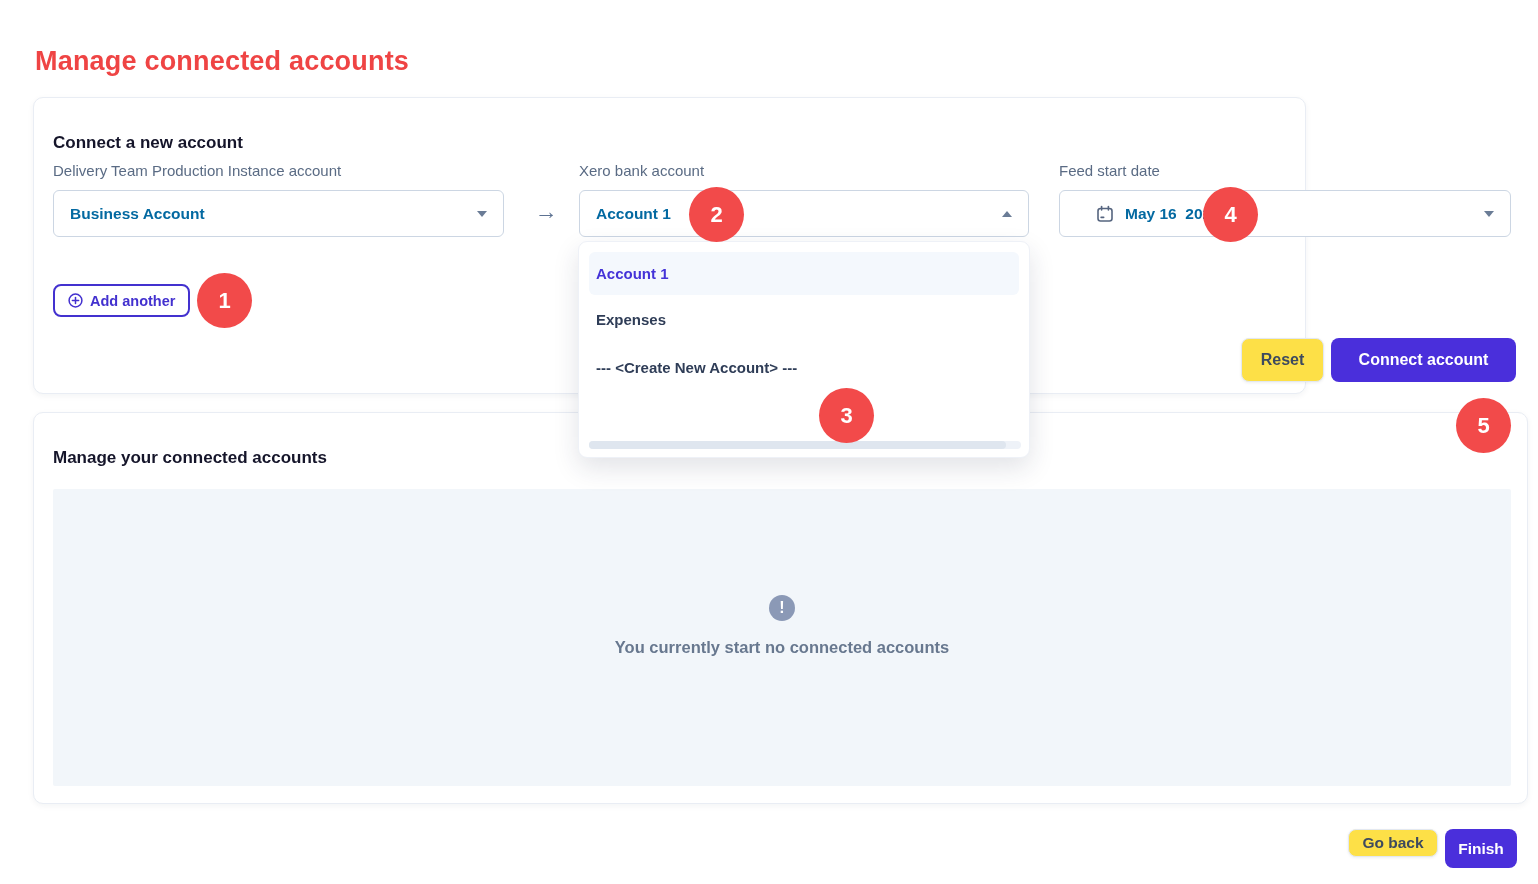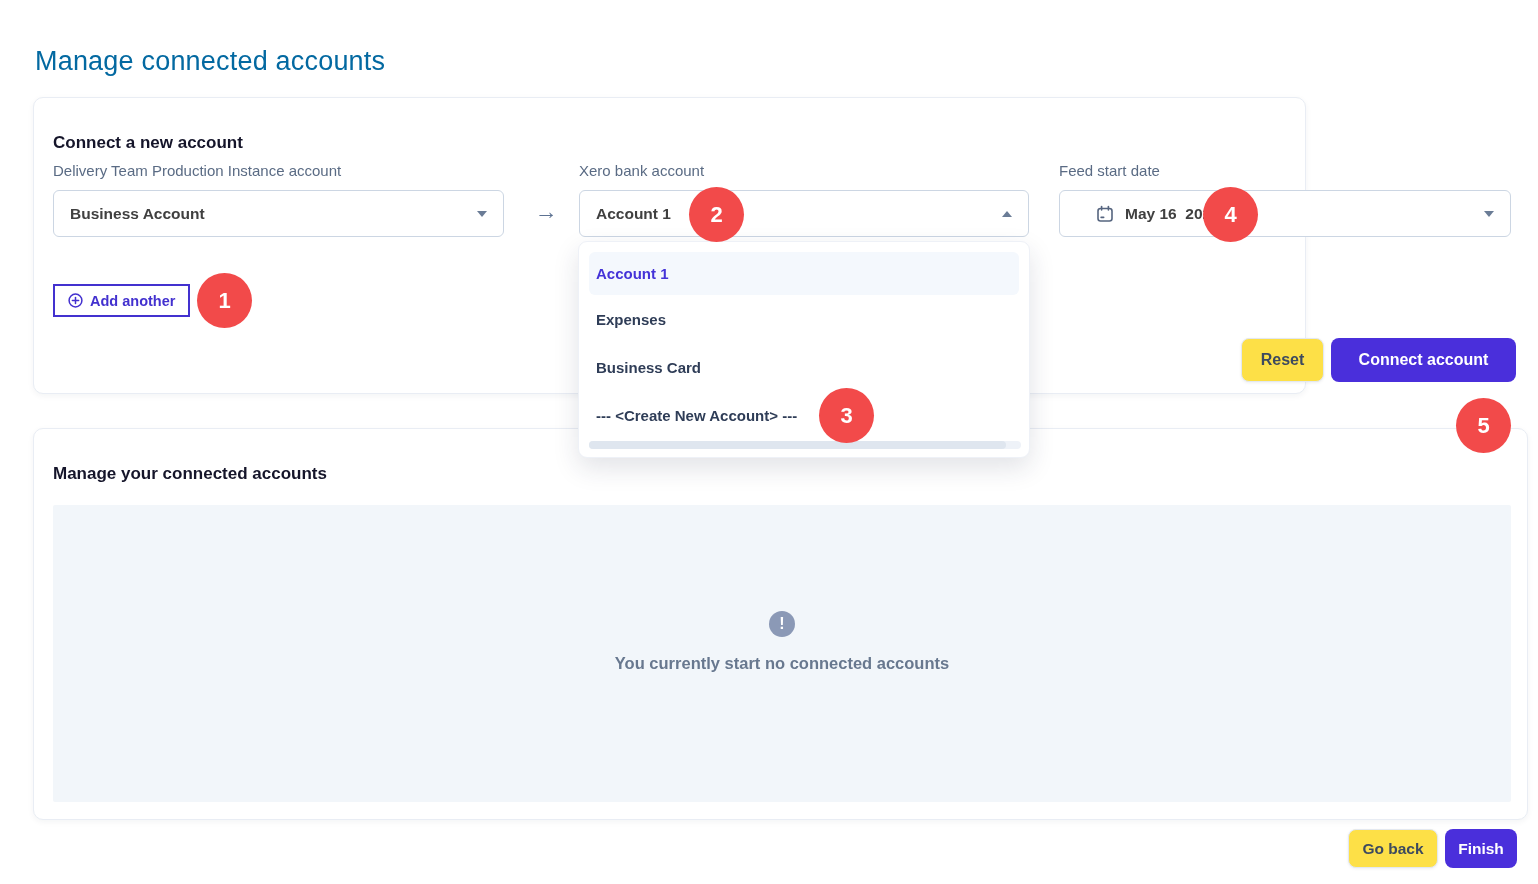--- a/index.html
+++ b/index.html
@@ -14,35 +14,35 @@
     height: 884px;
     background: #ffffff;
     overflow: hidden;
   }
 
   
   .page-title {
     position: absolute;
     left: 35px; top: 28px;
     font-size: 27px;
-    font-weight: 400;
+    font-weight: 700;
     letter-spacing: 0.2px;
-    color: #0369a1;
+    color: #ef4444;
   }
 
   
   .card {
     position: absolute;
     background: #ffffff;
     border: 1px solid #e9edf4;
     border-radius: 10px;
     box-shadow: 0 2px 6px rgba(25, 35, 65, 0.05);
   }
   .card-connect { left: 33px; top: 97px; width: 1273px; height: 297px; }
-  .card-manage  { left: 33px; top: 428px; width: 1495px; height: 392px; }
+  .card-manage  { left: 33px; top: 412px; width: 1495px; height: 392px; }
 
   .card-heading {
     position: absolute;
     left: 19px; top: 21px;
     font-size: 17px;
     font-weight: 800;
     color: #15152a;
   }
 
   
@@ -62,21 +62,21 @@
     top: 92px;
     height: 47px;
     background: #fff;
     border: 1px solid #ccd6e3;
     border-radius: 6px;
     display: flex;
     align-items: center;
     padding: 0 16px;
     font-size: 15.5px;
     font-weight: 600;
-    color: #404040;
+    color: #0369a1;
     cursor: pointer;
   }
   .select-source { left: 19px;   width: 451px; }
   .select-xero   { left: 545px;  width: 450px; }
   .select-date   { left: 1025px; width: 452px; padding-left: 36px; }
 
   .caret-down, .caret-up {
     width: 0; height: 0;
     margin-left: auto;
     border-left: 5px solid transparent;
@@ -144,21 +144,21 @@
   .btn-add-another {
     position: absolute;
     left: 19px; top: 186px;
     height: 33px;
     display: inline-flex;
     align-items: center;
     gap: 7px;
     padding: 0 13px;
     background: #fff;
     border: 2px solid #4331cf;
-    border-radius: 0;
+    border-radius: 8px;
     color: #4331cf;
     font-family: inherit;
     font-size: 14.5px;
     font-weight: 800;
     cursor: pointer;
   }
   .btn-secondary {
     background: #fde047;
     border: 1px solid #e3e8f0;
     border-radius: 8px;
@@ -206,21 +206,21 @@
     position: absolute;
     left: 0; top: 149px;
     width: 100%;
     text-align: center;
     font-size: 16.5px;
     font-weight: 800;
     color: #68788f;
   }
 
   
-  .btn-goback { position: absolute; left: 1348px; top: 829px; width: 90px; height: 39px; font-size: 15.5px; }
+  .btn-goback { position: absolute; left: 1348px; top: 829px; width: 90px; height: 28px; font-size: 15.5px; }
   .btn-finish { position: absolute; left: 1445px; top: 829px; width: 72px; height: 39px; font-size: 15.5px; }
 
   
   .badge {
     position: absolute;
     width: 55px; height: 55px;
     border-radius: 50%;
     background: #f24a4a;
     color: #ffffff;
     font-size: 22px;
@@ -288,23 +288,20 @@
   </section>
 
   <div class="dropdown-panel" role="listbox">
     <div class="dd-option selected" role="option" aria-selected="true">
       <span>Account 1</span>
     </div>
     <div class="dd-option" role="option">
       <span>Expenses</span>
     </div>
     <div class="dd-option" role="option">
-      <span>Business Card</span>
-    </div>
-    <div class="dd-option" role="option">
       <span>--- &lt;Create New Account&gt; ---</span>
     </div>
     <div class="dd-scrollbar">
       <div class="dd-scroll-thumb"></div>
     </div>
   </div>
 
   <section class="card card-manage">
     <h2 class="card-heading">Manage your connected accounts</h2>
     <div class="empty-panel">

